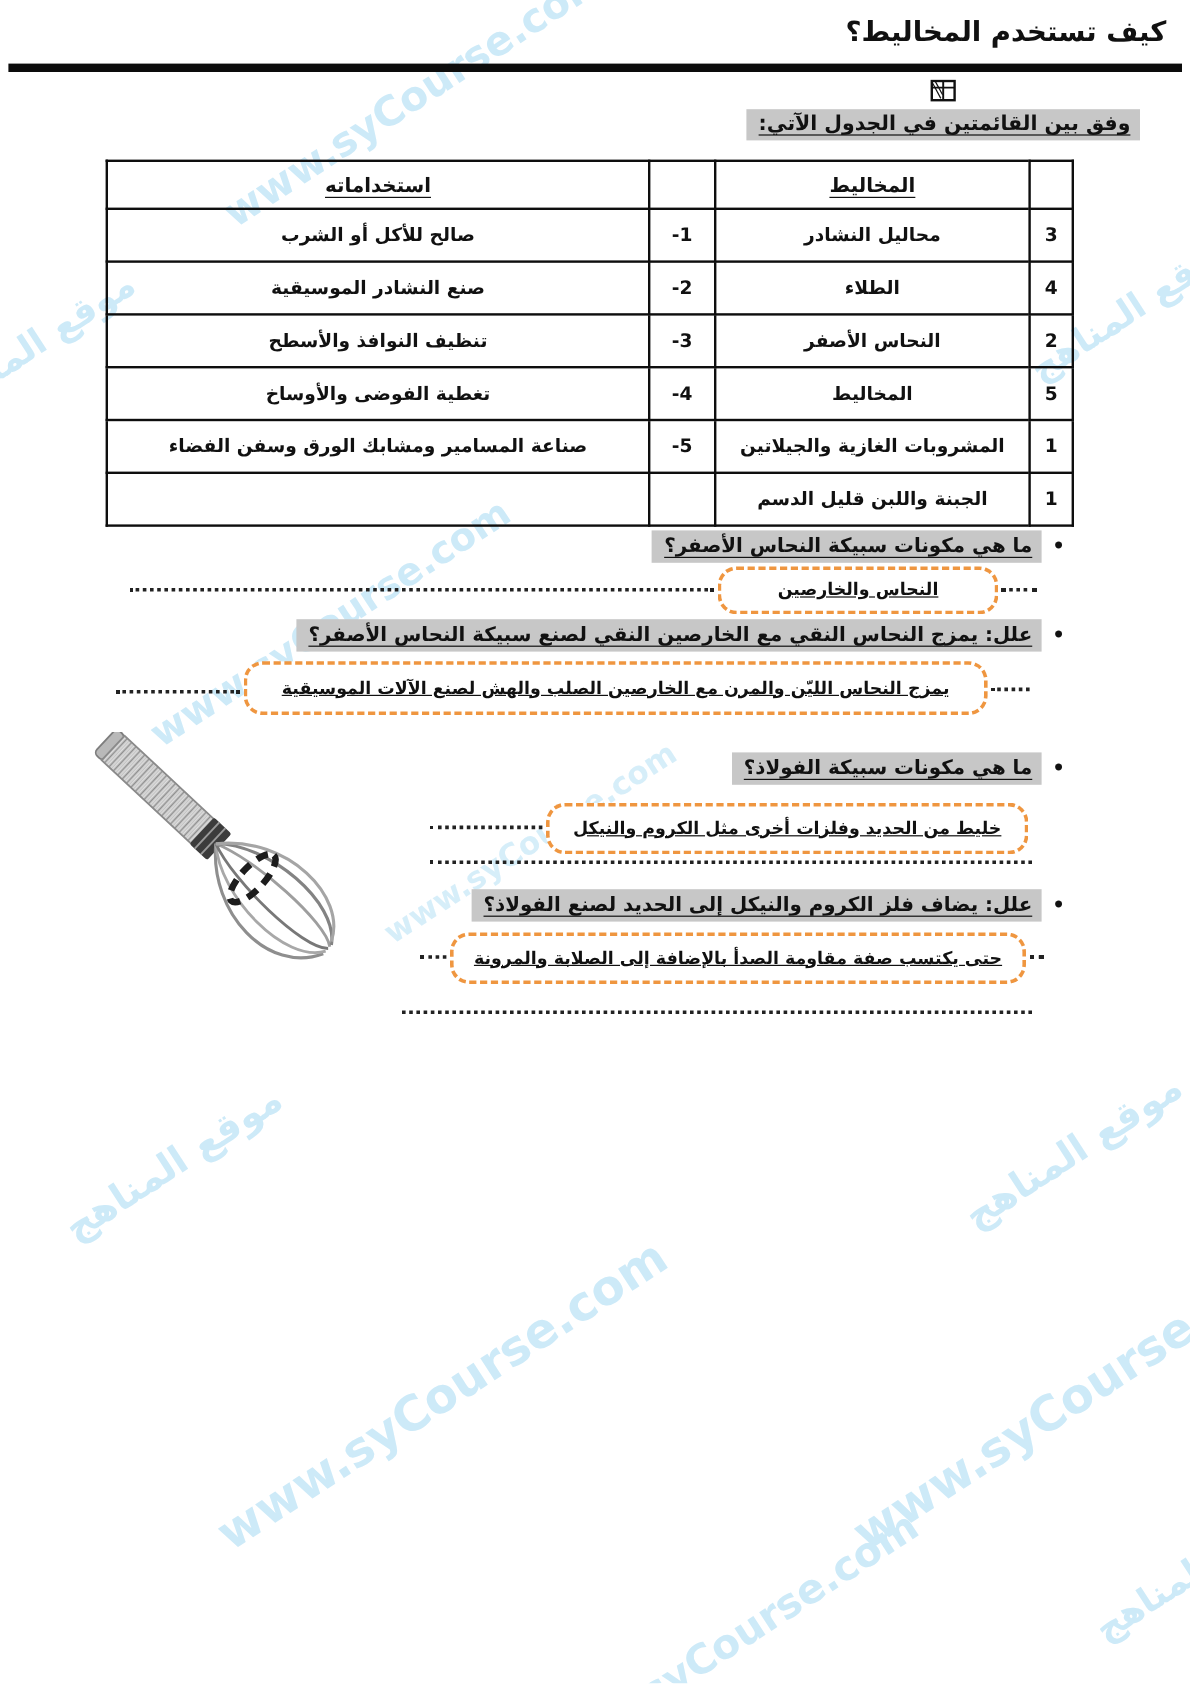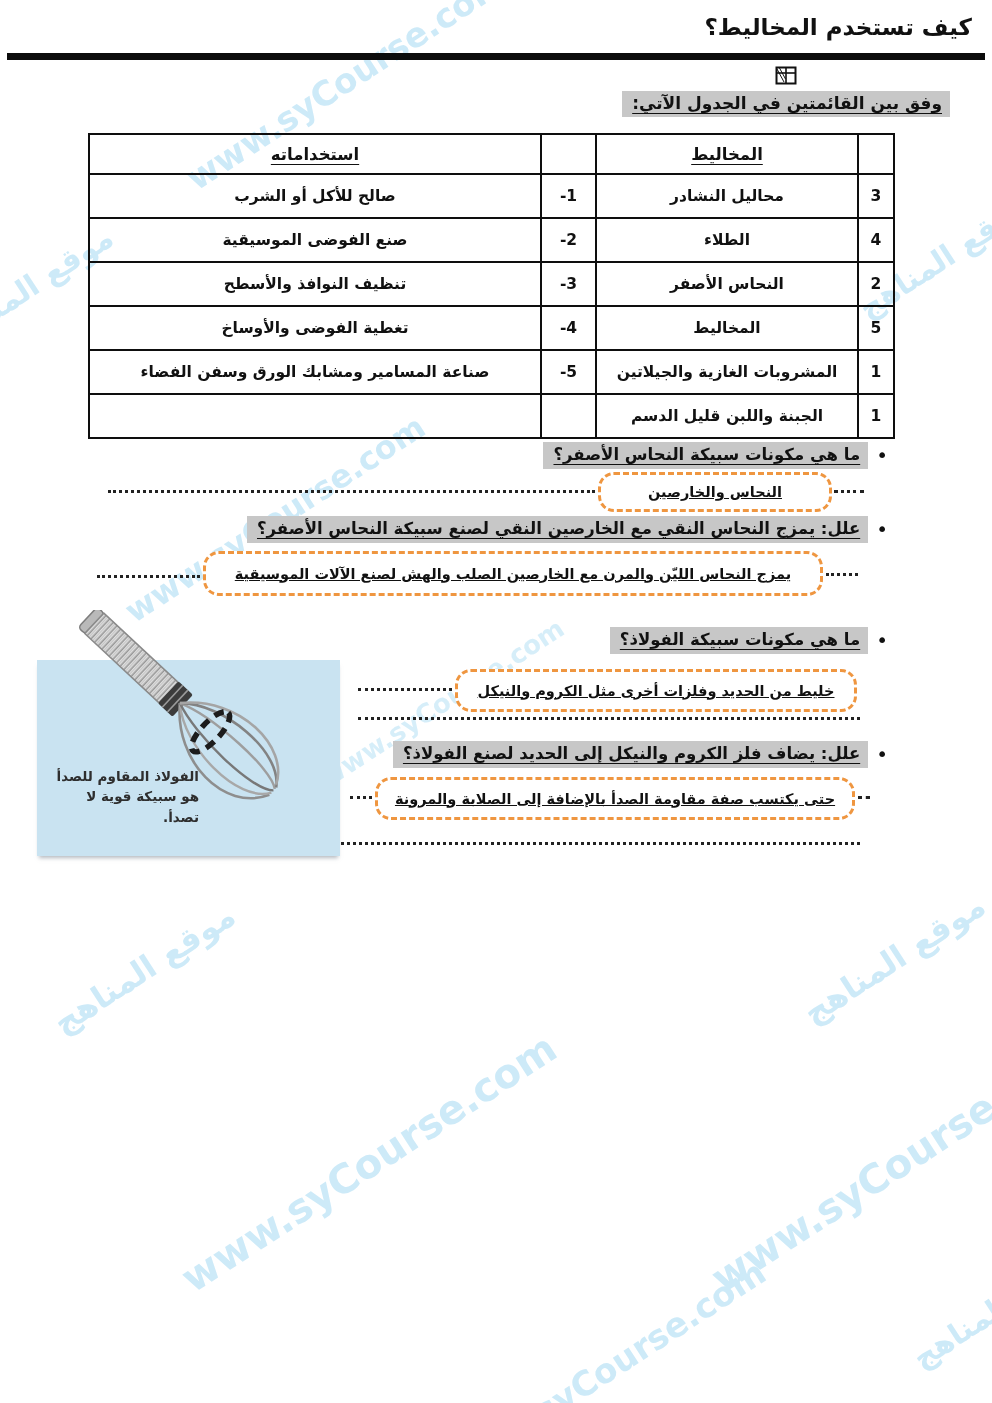--- a/index.html
+++ b/index.html
@@ -114,21 +114,21 @@
     <tr>
       <td>3</td>
       <td>محاليل النشادر</td>
       <td class="num-cell">-1</td>
       <td>صالح للأكل أو الشرب</td>
     </tr>
     <tr>
       <td>4</td>
       <td>الطلاء</td>
       <td class="num-cell">-2</td>
-      <td>صنع الفوضى الموسيقية</td>
+      <td>صنع النشادر الموسيقية</td>
     </tr>
     <tr>
       <td>2</td>
       <td>النحاس الأصفر</td>
       <td class="num-cell">-3</td>
       <td>تنظيف النوافذ والأسطح</td>
     </tr>
     <tr>
       <td>5</td>
       <td>المخاليط</td>
@@ -176,23 +176,20 @@
 
   <div class="q-row" style="top:741px;right:104px;">
     <span class="q-bullet">•</span>
     <span class="q-head">علل: يضاف فلز الكروم والنيكل إلى الحديد لصنع الفولاذ؟</span>
   </div>
   <div class="ans-box" style="left:375px;top:777px;width:480px;height:43px;">حتى يكتسب صفة مقاومة الصدأ بالإضافة إلى الصلابة والمرونة</div>
   <div class="dots" style="left:350px;top:792px;width:22px;"></div>
   <div class="dots" style="left:858px;top:792px;width:12px;"></div>
   <div class="dots" style="left:335px;top:838px;width:525px;"></div>
 
-  <div class="figure">
-    <div class="figure-caption">الفولاذ المقاوم للصدأ هو سبيكة قوية لا تصدأ.</div>
-  </div>
   <div class="whisk">
     <svg width="330" height="260" viewBox="0 0 330 260">
       <defs>
         <pattern id="coil" width="6" height="5" patternUnits="userSpaceOnUse">
           <rect width="6" height="5" fill="#dfdfdf"></rect>
           <line x1="0" y1="1.2" x2="6" y2="1.2" stroke="#8f8f8f" stroke-width="1.4"></line>
           <line x1="0" y1="3.6" x2="6" y2="3.6" stroke="#bdbdbd" stroke-width="0.8"></line>
         </pattern>
       </defs>
       <g transform="rotate(-47 70 14)">

